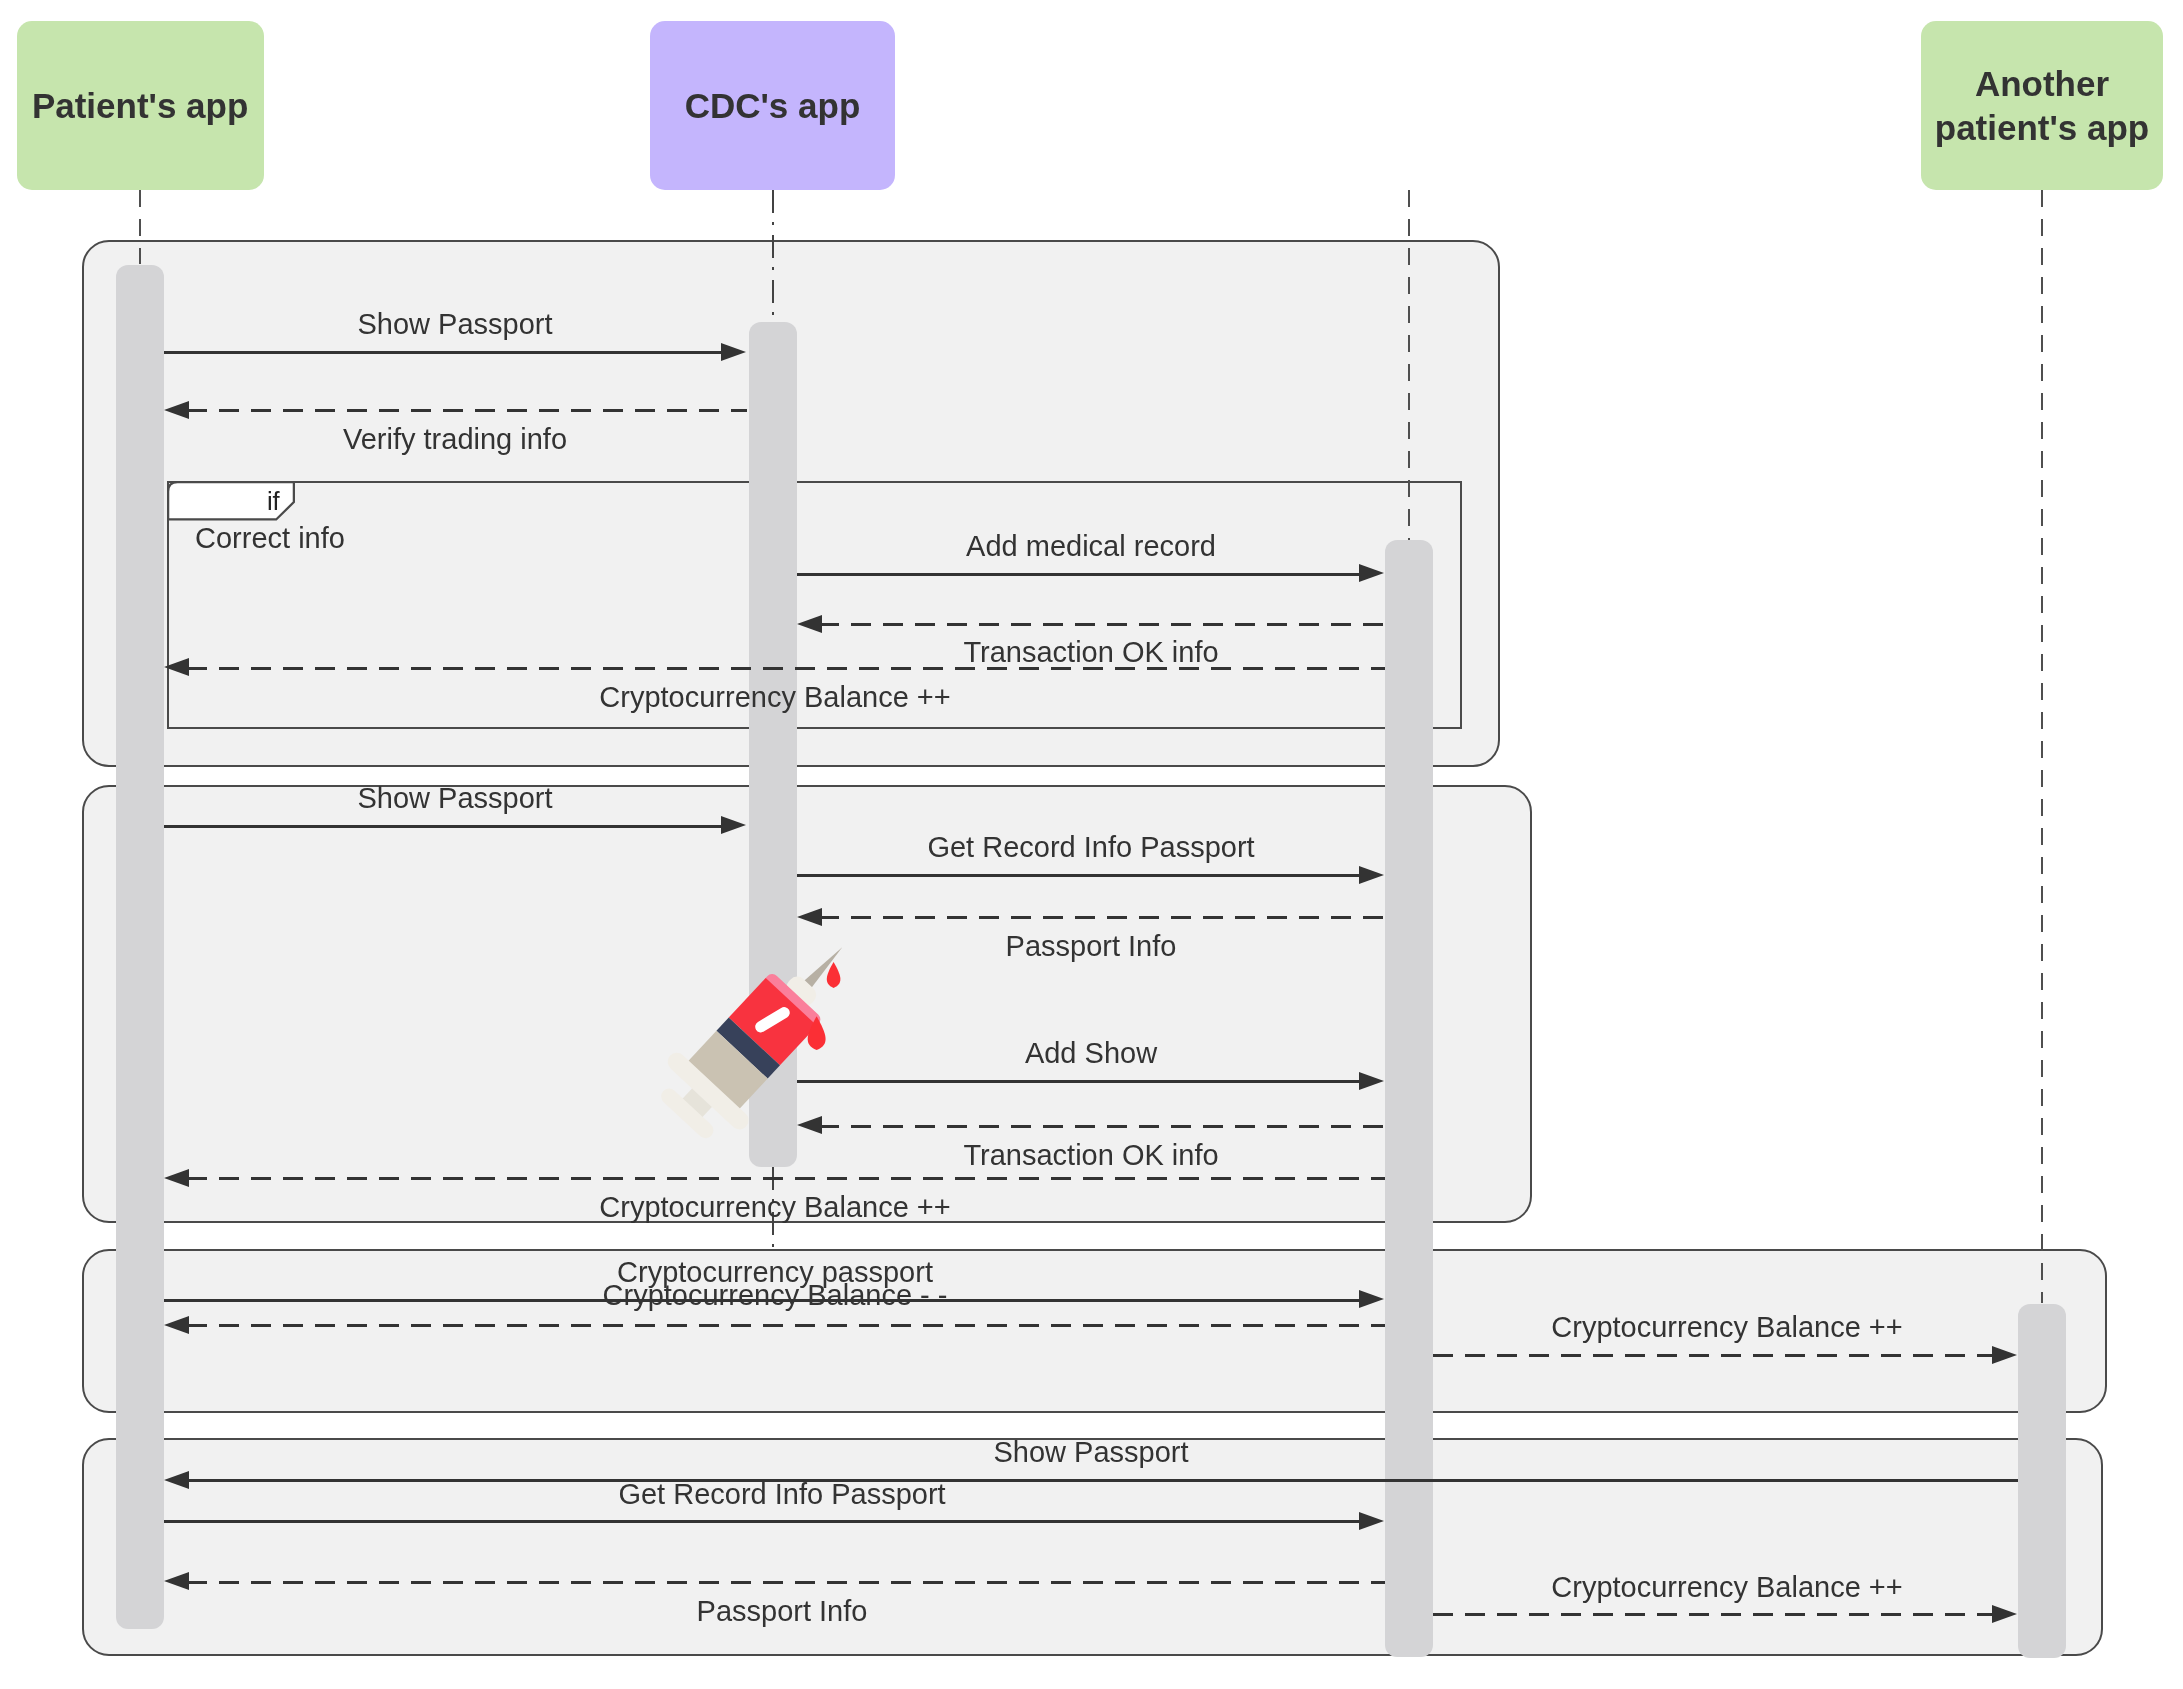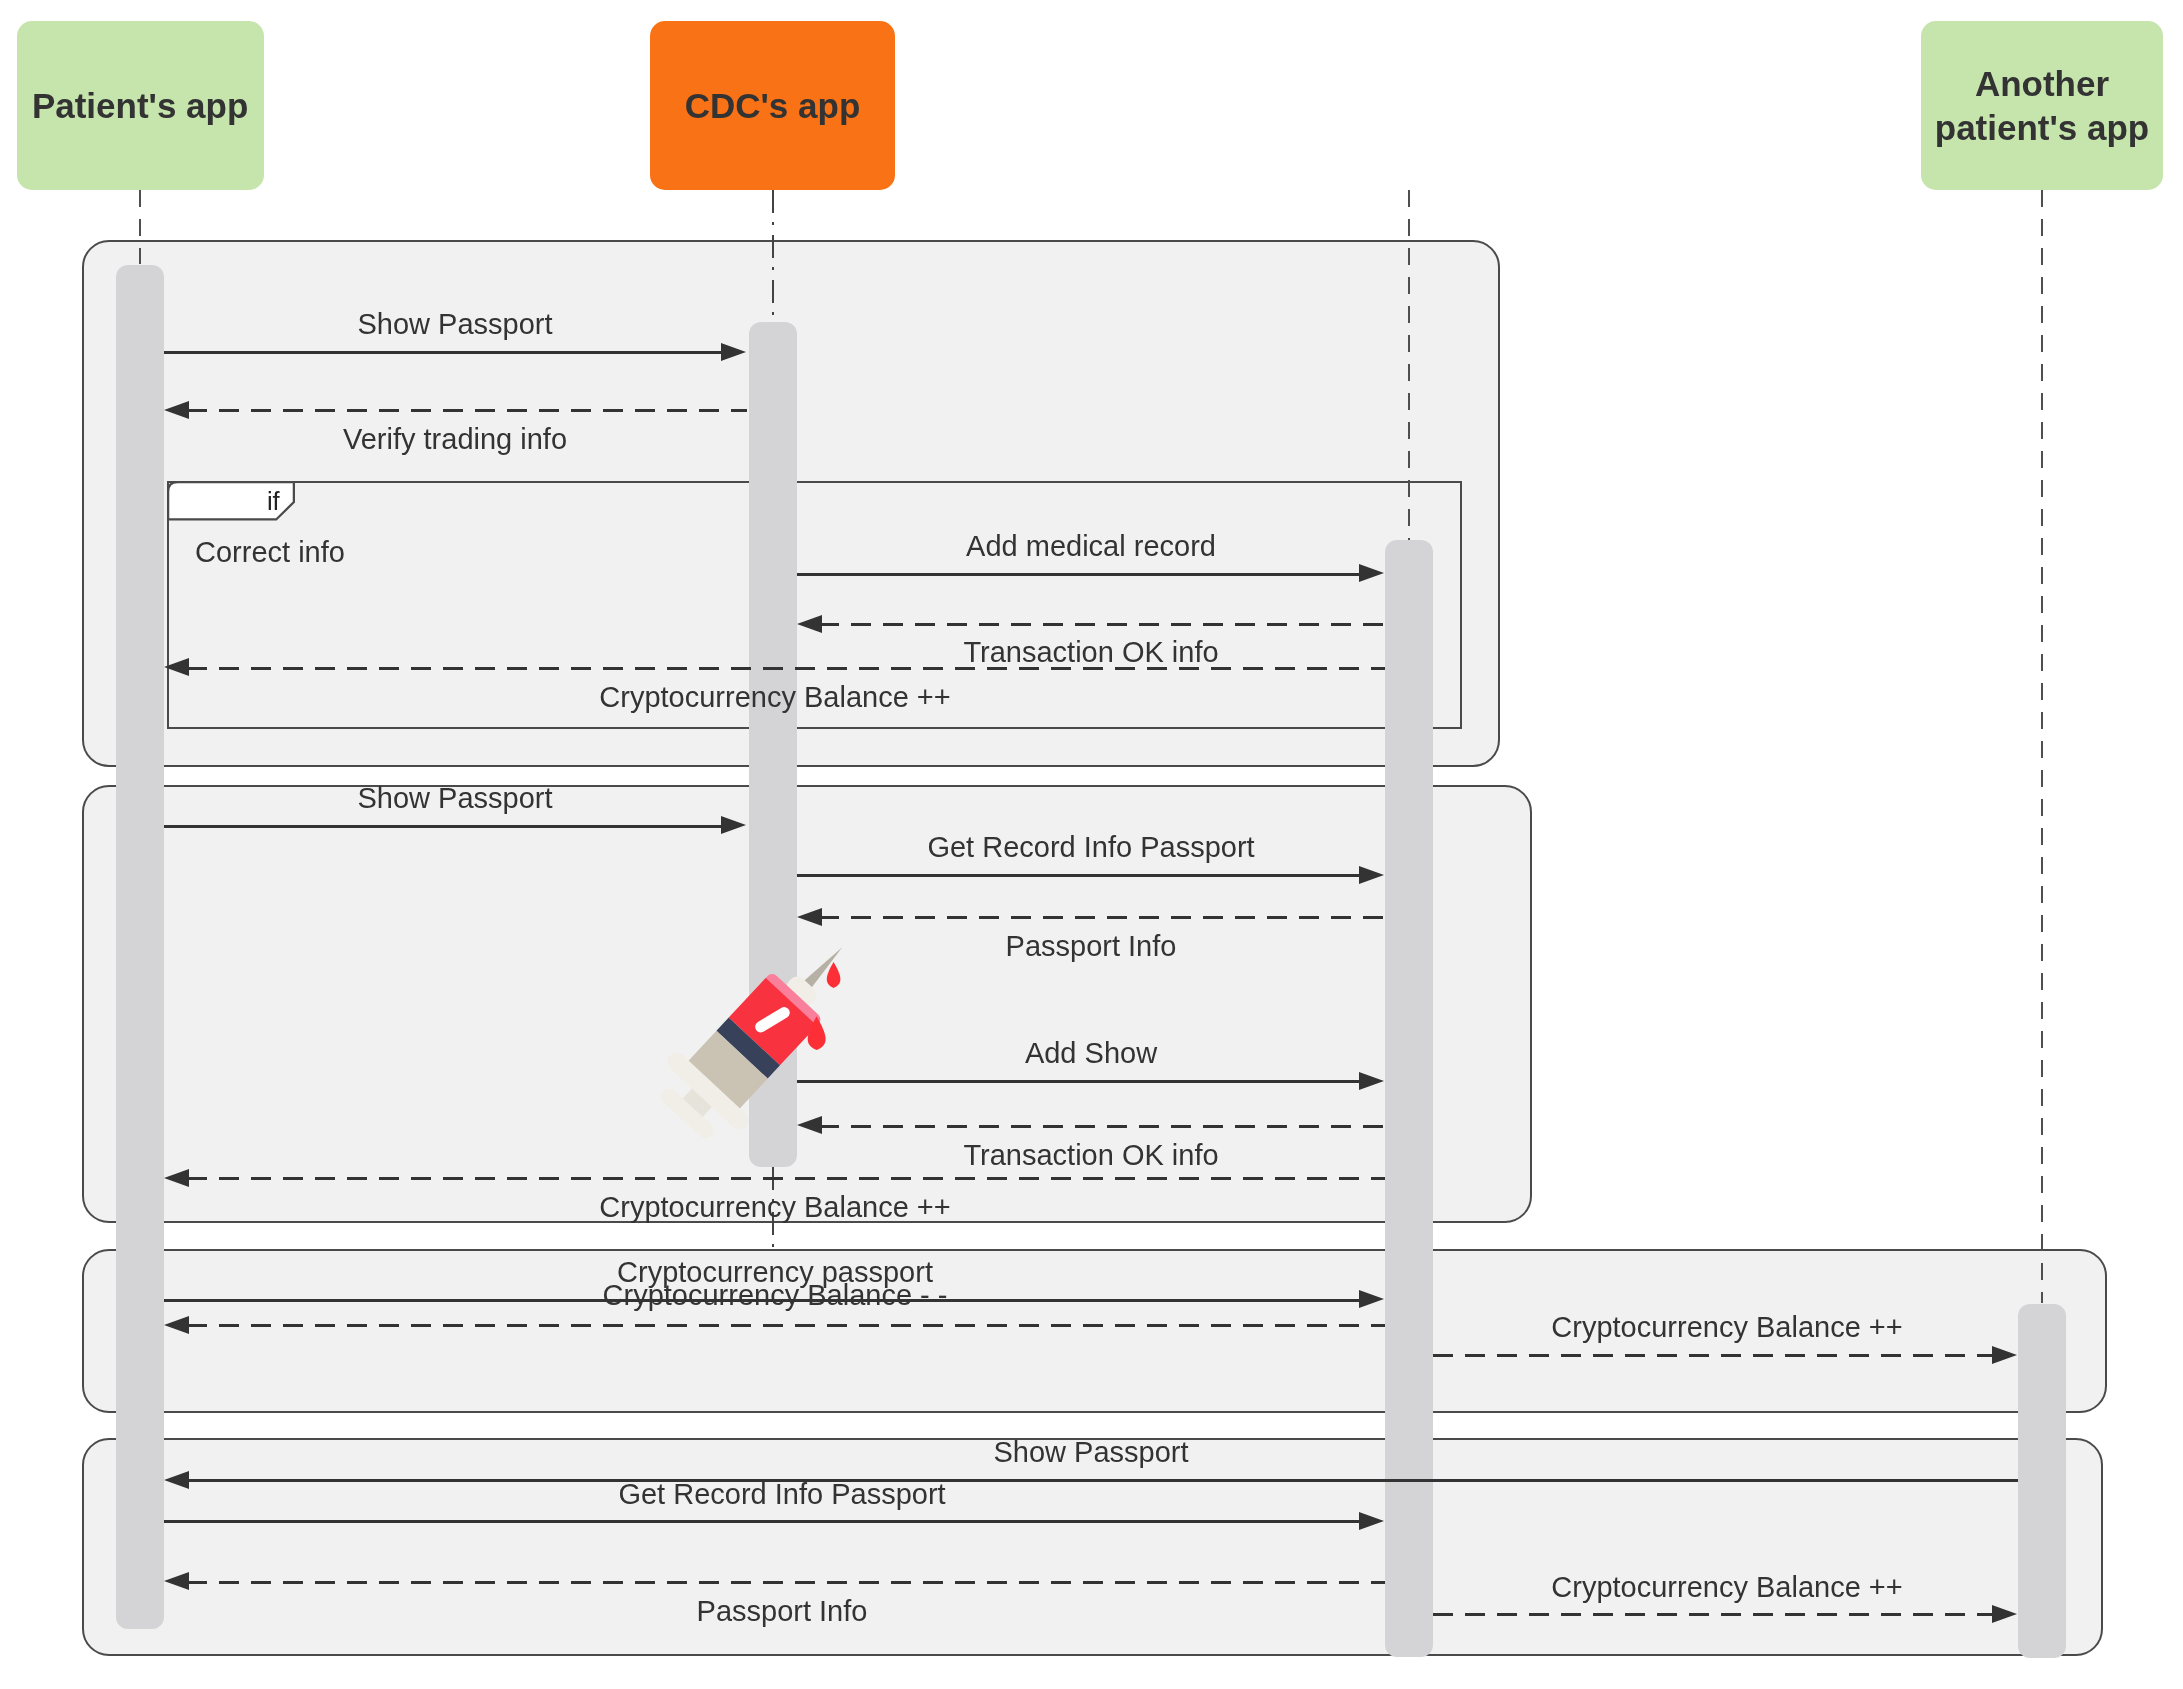--- a/index.html
+++ b/index.html
@@ -8,21 +8,21 @@
   #canvas{position:absolute;left:0;top:0;width:2183px;height:1690px;}
   .participant{position:absolute;top:21px;height:169px;border-radius:15px;
        display:flex;align-items:center;justify-content:center;text-align:center;
        font-weight:bold;font-size:35px;color:#333;white-space:pre-line;line-height:1.25;}
   .frame{position:absolute;background:#f1f1f1;border:2.3px solid #4a4a4a;
        border-radius:27px;box-sizing:border-box;}
   .fragment{position:absolute;border:2.3px solid #4a4a4a;box-sizing:border-box;}
   .frag-tab{position:absolute;left:-2.3px;top:-2.3px;}
   .frag-label{position:absolute;left:-2.3px;top:-0.8px;width:113px;text-align:right;
        line-height:38px;font-size:25.6px;color:#222;}
-  .guard{position:absolute;left:26px;top:53px;font-size:29px;color:#333;white-space:nowrap;}
+  .guard{position:absolute;left:26px;top:39px;font-size:29px;color:#333;white-space:nowrap;}
   .lifeline{position:absolute;width:2.3px;}
   .lifeline.dash{background:repeating-linear-gradient(180deg,#4f4f4f 0 16.6px,transparent 16.6px 29px);}
   .lifeline.dashdot{background:repeating-linear-gradient(180deg,#434343 0 22.6px,transparent 22.6px 32px,#434343 32px 35px,transparent 35px 45px);}
   .activation{position:absolute;width:48px;background:#d4d4d6;border-radius:12px;}
   .mline{position:absolute;height:3px;}
   .mline.solid{background:#333;}
   .mline.dashed{background:repeating-linear-gradient(90deg,#333 0 19.6px,transparent 19.6px 32px);}
   .head{position:absolute;width:0;height:0;border-top:9.8px solid transparent;
         border-bottom:9.8px solid transparent;}
   .head.right{border-left:25.6px solid #333;}
@@ -49,21 +49,21 @@
     <div class="lifeline dash" style="left: 139px; top: 190px; height: 74px;"></div>
     <div class="lifeline dashdot" style="left: 772px; top: 190px; height: 132px;"></div>
     <div class="lifeline dashdot" style="left: 772px; top: 1167px; height: 80px;"></div>
     <div class="lifeline dash" style="left: 1408px; top: 190px; height: 350px;"></div>
     <div class="lifeline dash" style="left: 2041px; top: 190px; height: 1113px;"></div>
     <div class="activation" style="left: 116px; top: 265px; height: 1364px;"></div>
     <div class="activation" style="left: 749px; top: 322px; height: 845px;"></div>
     <div class="activation" style="left: 1385px; top: 540px; height: 1117px;"></div>
     <div class="activation" style="left: 2018px; top: 1304px; height: 354px;"></div>
     <div class="participant" style="left: 16.6px; width: 247px; background: rgb(198, 229, 173);">Patient's app</div>
-    <div class="participant" style="left: 650px; width: 245px; background: #f97316;">CDC's app</div>
+    <div class="participant" style="left: 650px; width: 245px; background: #c4b5fd;">CDC's app</div>
     <div class="participant" style="left: 1921px; width: 242px; background: rgb(198, 229, 173);">Another
 patient's app</div>
     <div class="mline solid" style="left: 164px; top: 351px; width: 560px;"></div>
     <div class="head right" style="left: 721px; top: 343px;"></div>
     <div class="mlabel" style="left: 455px; top: 324px;">Show Passport</div>
     <div class="mline dashed" style="left: 187px; top: 409px; width: 560px;"></div>
     <div class="head left" style="left: 164px; top: 401px;"></div>
     <div class="mlabel" style="left: 455px; top: 439px;">Verify trading info</div>
     <div class="mline solid" style="left: 797px; top: 573px; width: 566px;"></div>
     <div class="head right" style="left: 1359px; top: 564px;"></div>

